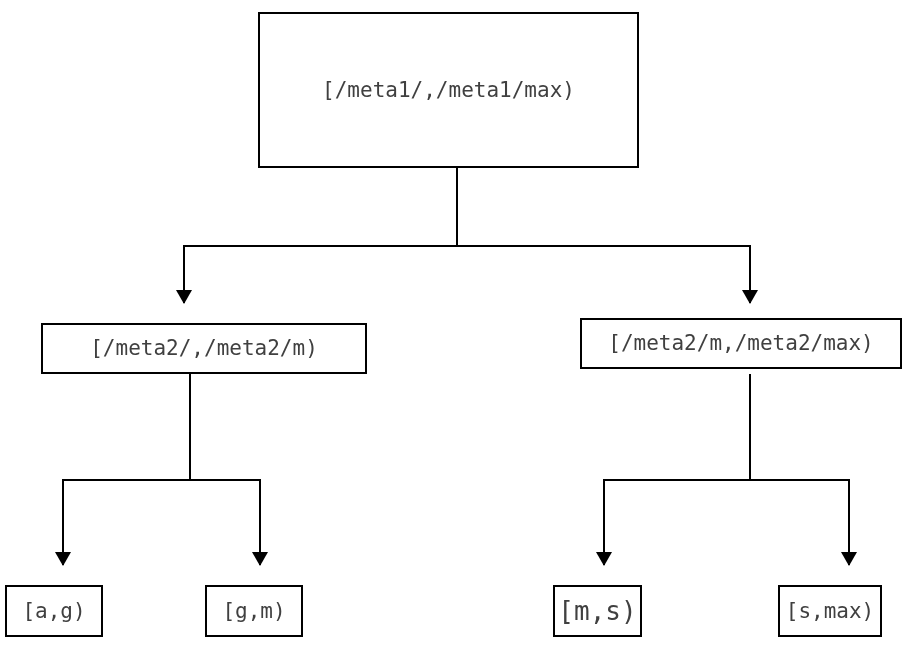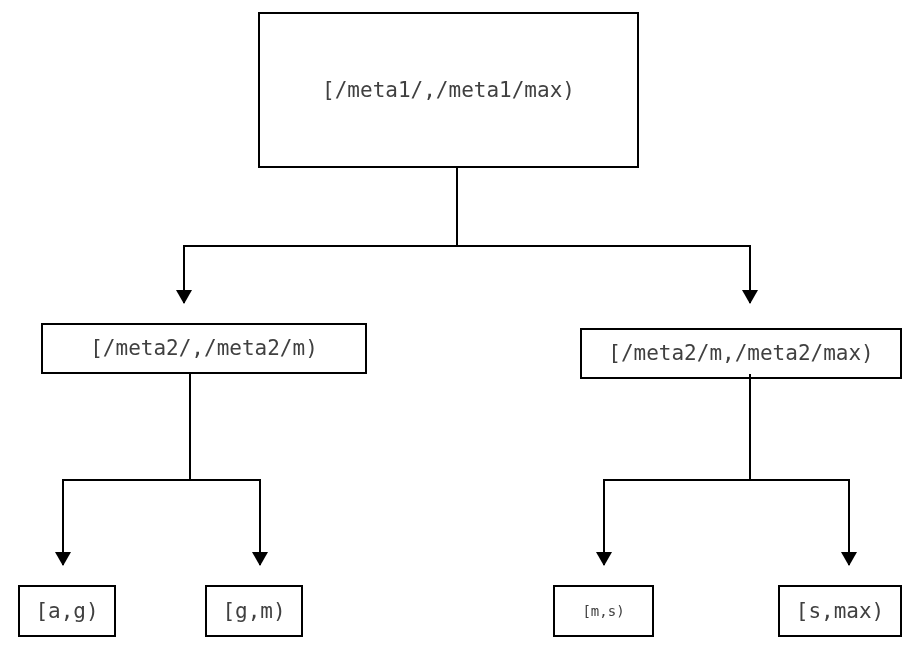--- a/index.html
+++ b/index.html
@@ -43,50 +43,50 @@
   #node-mid-left {
     left: 21px;
     top: 323px;
     width: 326px;
     height: 51px;
     font-size: 21px;
     margin-left: 20px;
   }
   #node-mid-right {
     left: 580px;
-    top: 328px;
+    top: 318px;
     width: 322px;
     height: 51px;
     font-size: 21px;
   }
   #node-leaf-0 {
-    left: 18px;
+    left: 5px;
     top: 585px;
     width: 98px;
     height: 52px;
     font-size: 21px;
   }
   #node-leaf-1 {
     left: 205px;
     top: 585px;
     width: 98px;
     height: 52px;
     font-size: 21px;
   }
   #node-leaf-2 {
     left: 553px;
     top: 585px;
-    width: 101px;
+    width: 89px;
     height: 52px;
-    font-size: 14px;
+    font-size: 26px;
   }
   #node-leaf-3 {
     left: 778px;
     top: 585px;
-    width: 124px;
+    width: 104px;
     height: 52px;
     font-size: 21px;
   }
   
   .edge-v {
     position: absolute;
     width: 2px;
     background: #000000;
   }
   .edge-h {

